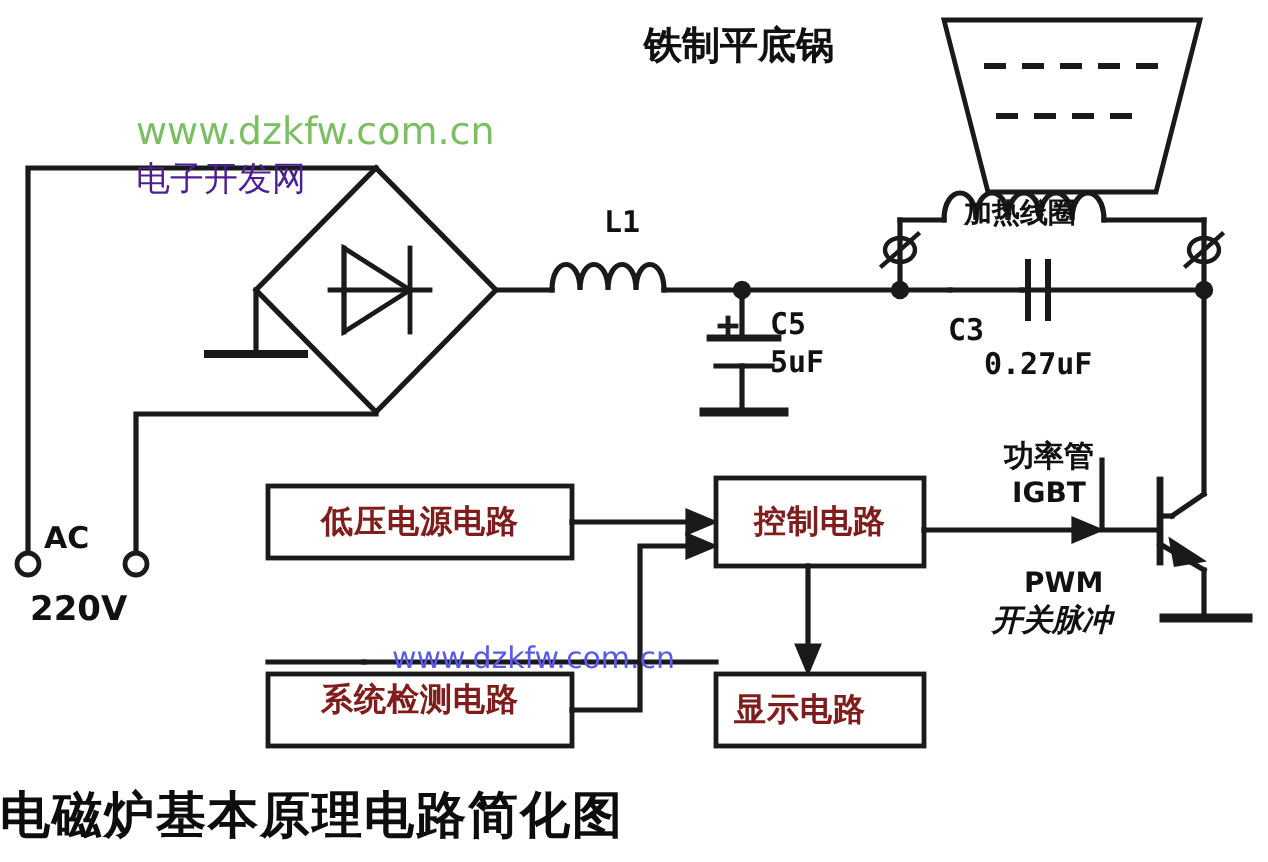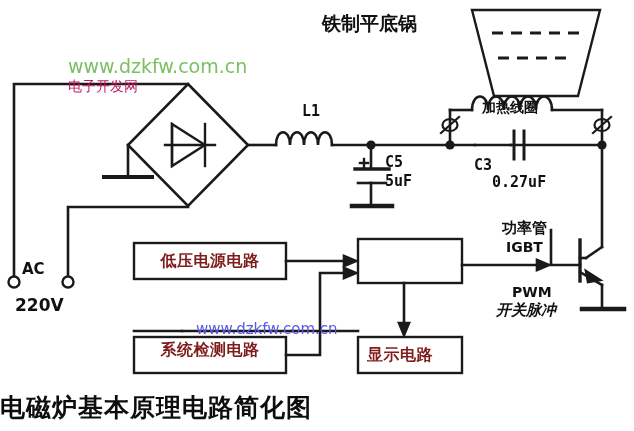--- a/index.html
+++ b/index.html
@@ -59,22 +59,22 @@
     font-family: "DejaVu Sans", sans-serif;
     font-weight: 400;
   }
   .wm-green-url {
     left: 68px; top: 55px;
     font-size: 19px;
     color: #7cbf63;
   }
   .wm-green-cn {
     left: 68px; top: 78px;
-    font-size: 14px;
-    color: #be185d;
+    font-size: 17px;
+    color: #4c1d95;
   }
   .wm-blue-url {
     left: 196px; top: 320px;
     font-size: 15px;
     color: #5a5ae8;
   }
   .lbl-pan      { left: 322px; top: 14px;  font-size: 19px; }
   .lbl-coil     { left: 482px; top: 100px; font-size: 14px; }
   .lbl-l1       { left: 302px; top: 104px; font-size: 15px; }
   .lbl-c5       { left: 385px; top: 155px; font-size: 15px; }
@@ -216,20 +216,21 @@
   <div class="lbl mono lbl-c3v">0.27uF</div>
   <div class="lbl sans lbl-ac">AC</div>
   <div class="lbl sans lbl-acv">220V</div>
   <div class="lbl cn lbl-pwr">功率管</div>
   <div class="lbl sans lbl-igbt">IGBT</div>
   <div class="lbl sans lbl-pwm">PWM</div>
   <div class="lbl cn lbl-pwmcn">开关脉冲</div>
 
   <div class="blk-label blk-lv">低压电源电路</div>
   <div class="blk-label blk-sys">系统检测电路</div>
+  <div class="blk-label blk-ctl">控制电路</div>
   <div class="blk-label blk-disp">显示电路</div>
 
   <div class="wm wm-green-url">www.dzkfw.com.cn</div>
   <div class="wm wm-green-cn">电子开发网</div>
   <div class="wm wm-blue-url">www.dzkfw.com.cn</div>
 
   <div id="title">电磁炉基本原理电路简化图</div>
 
 </div>
 

